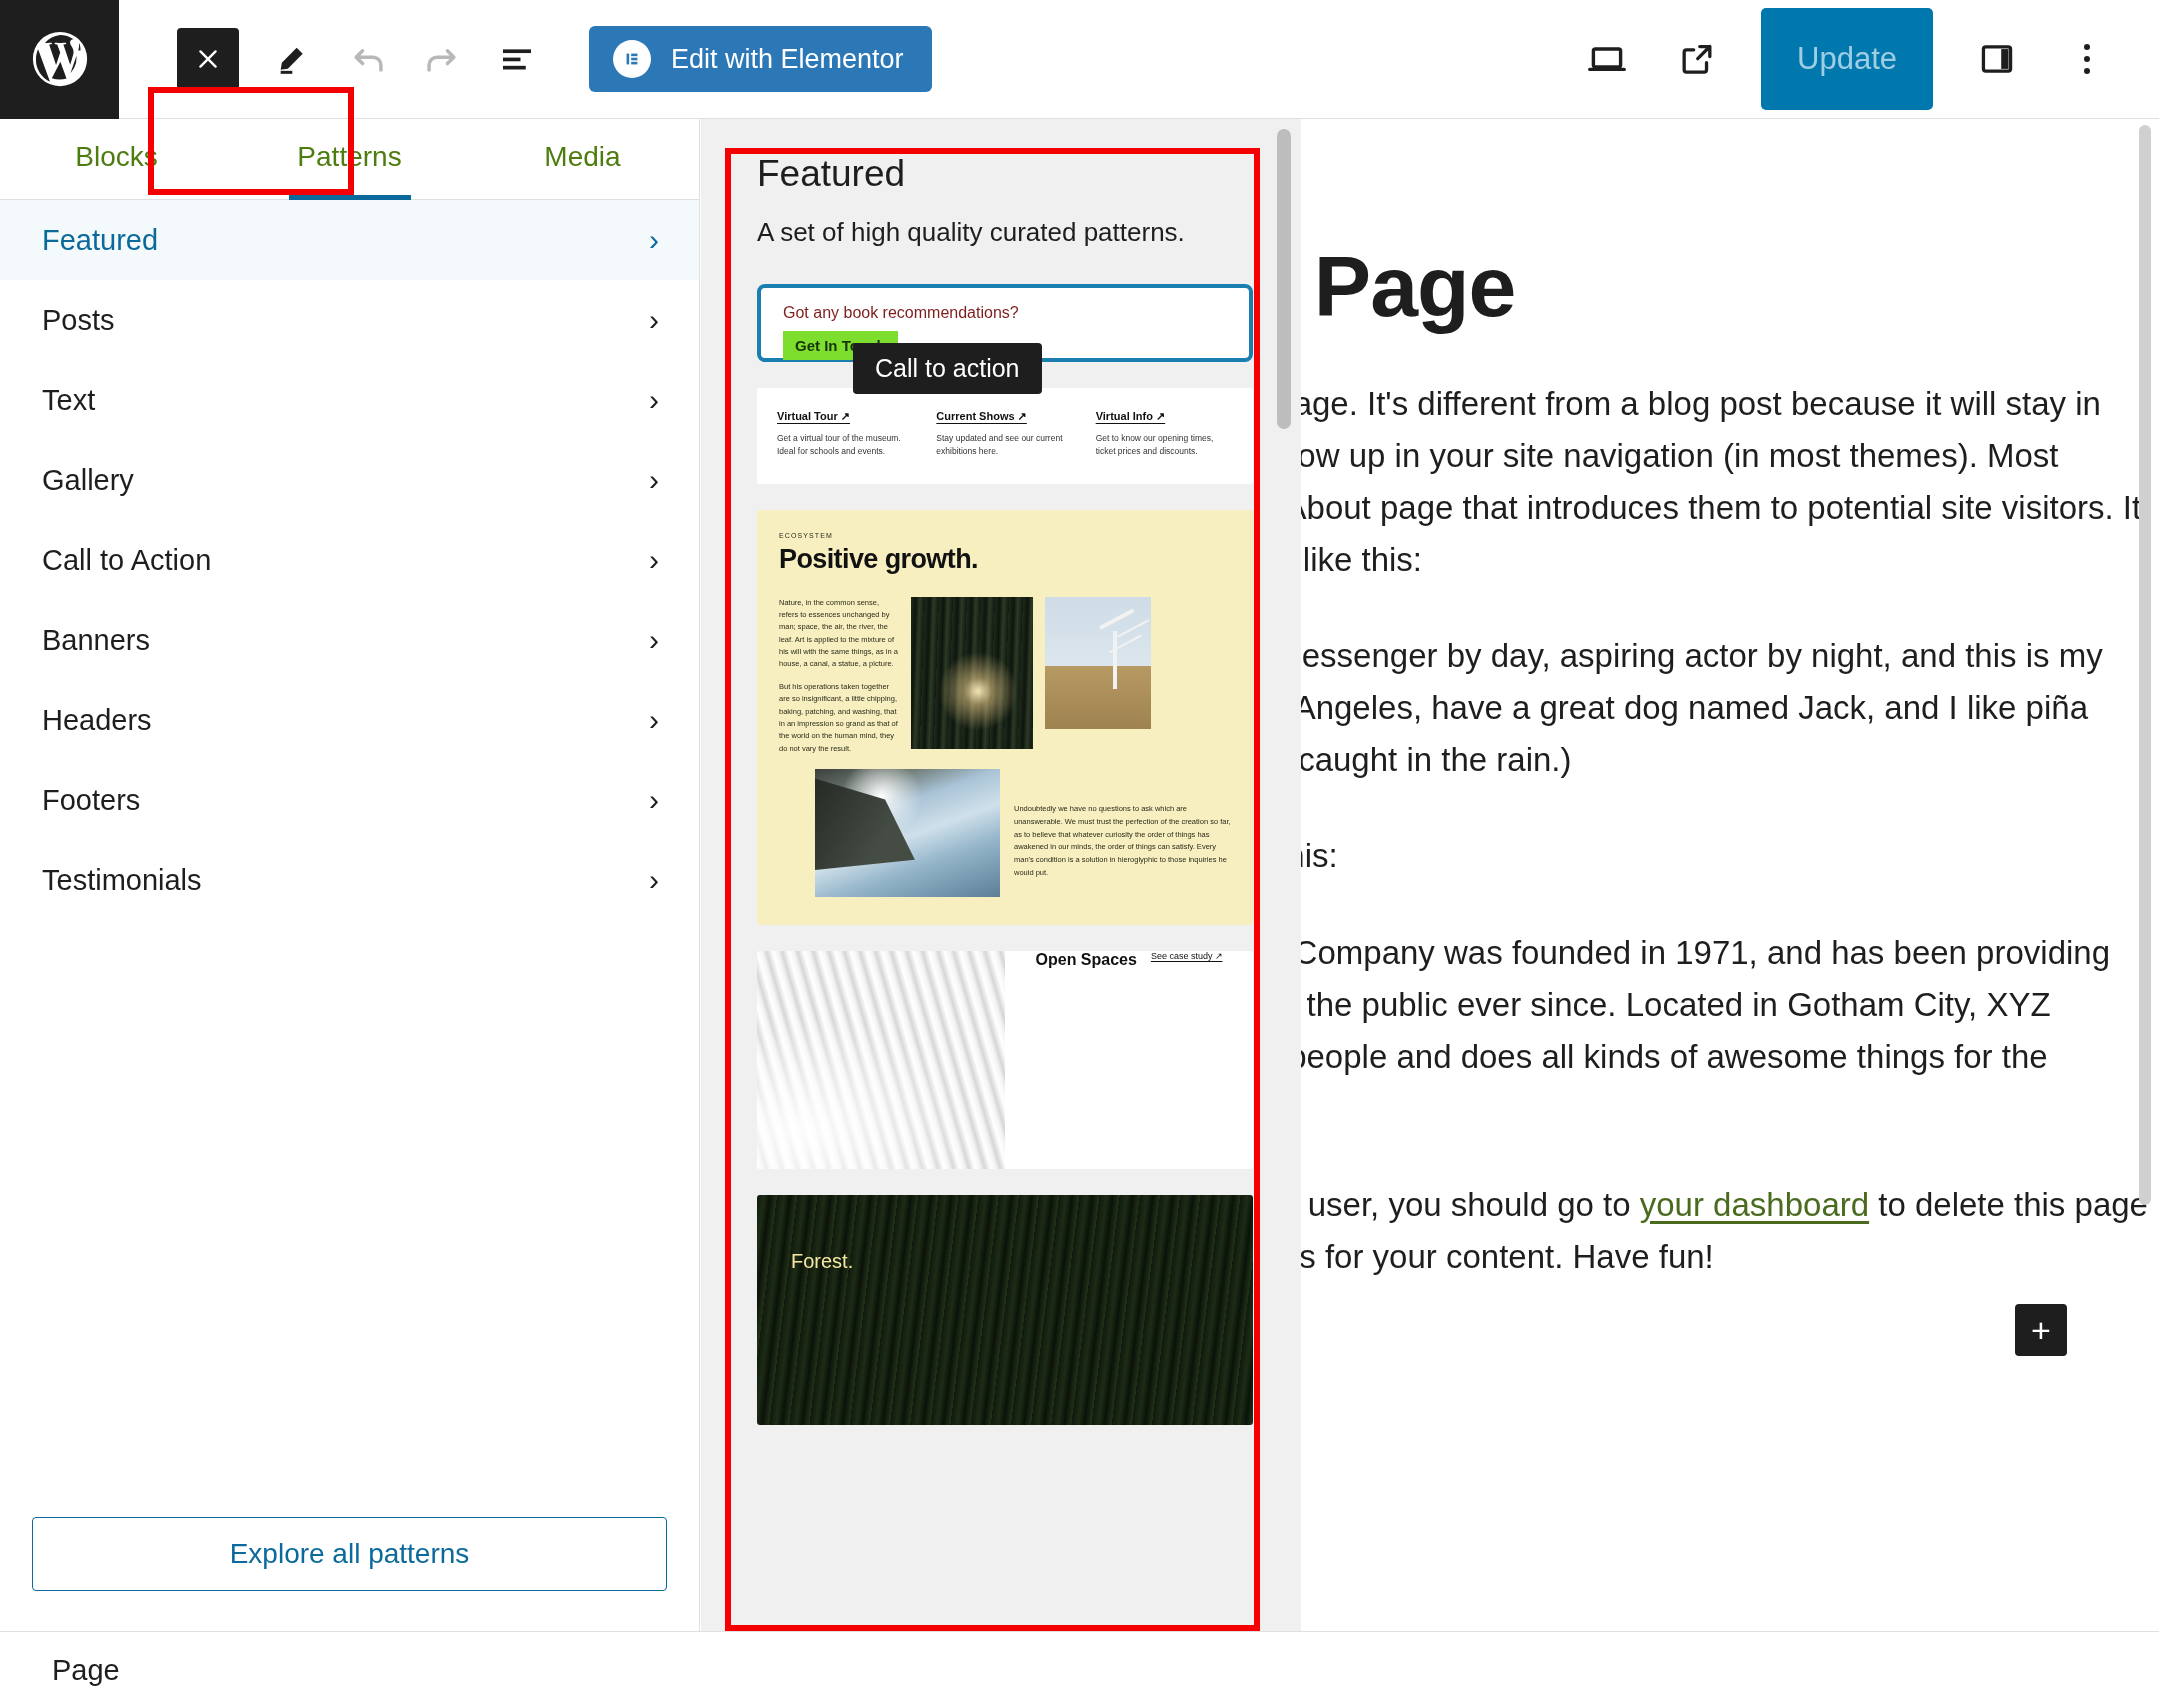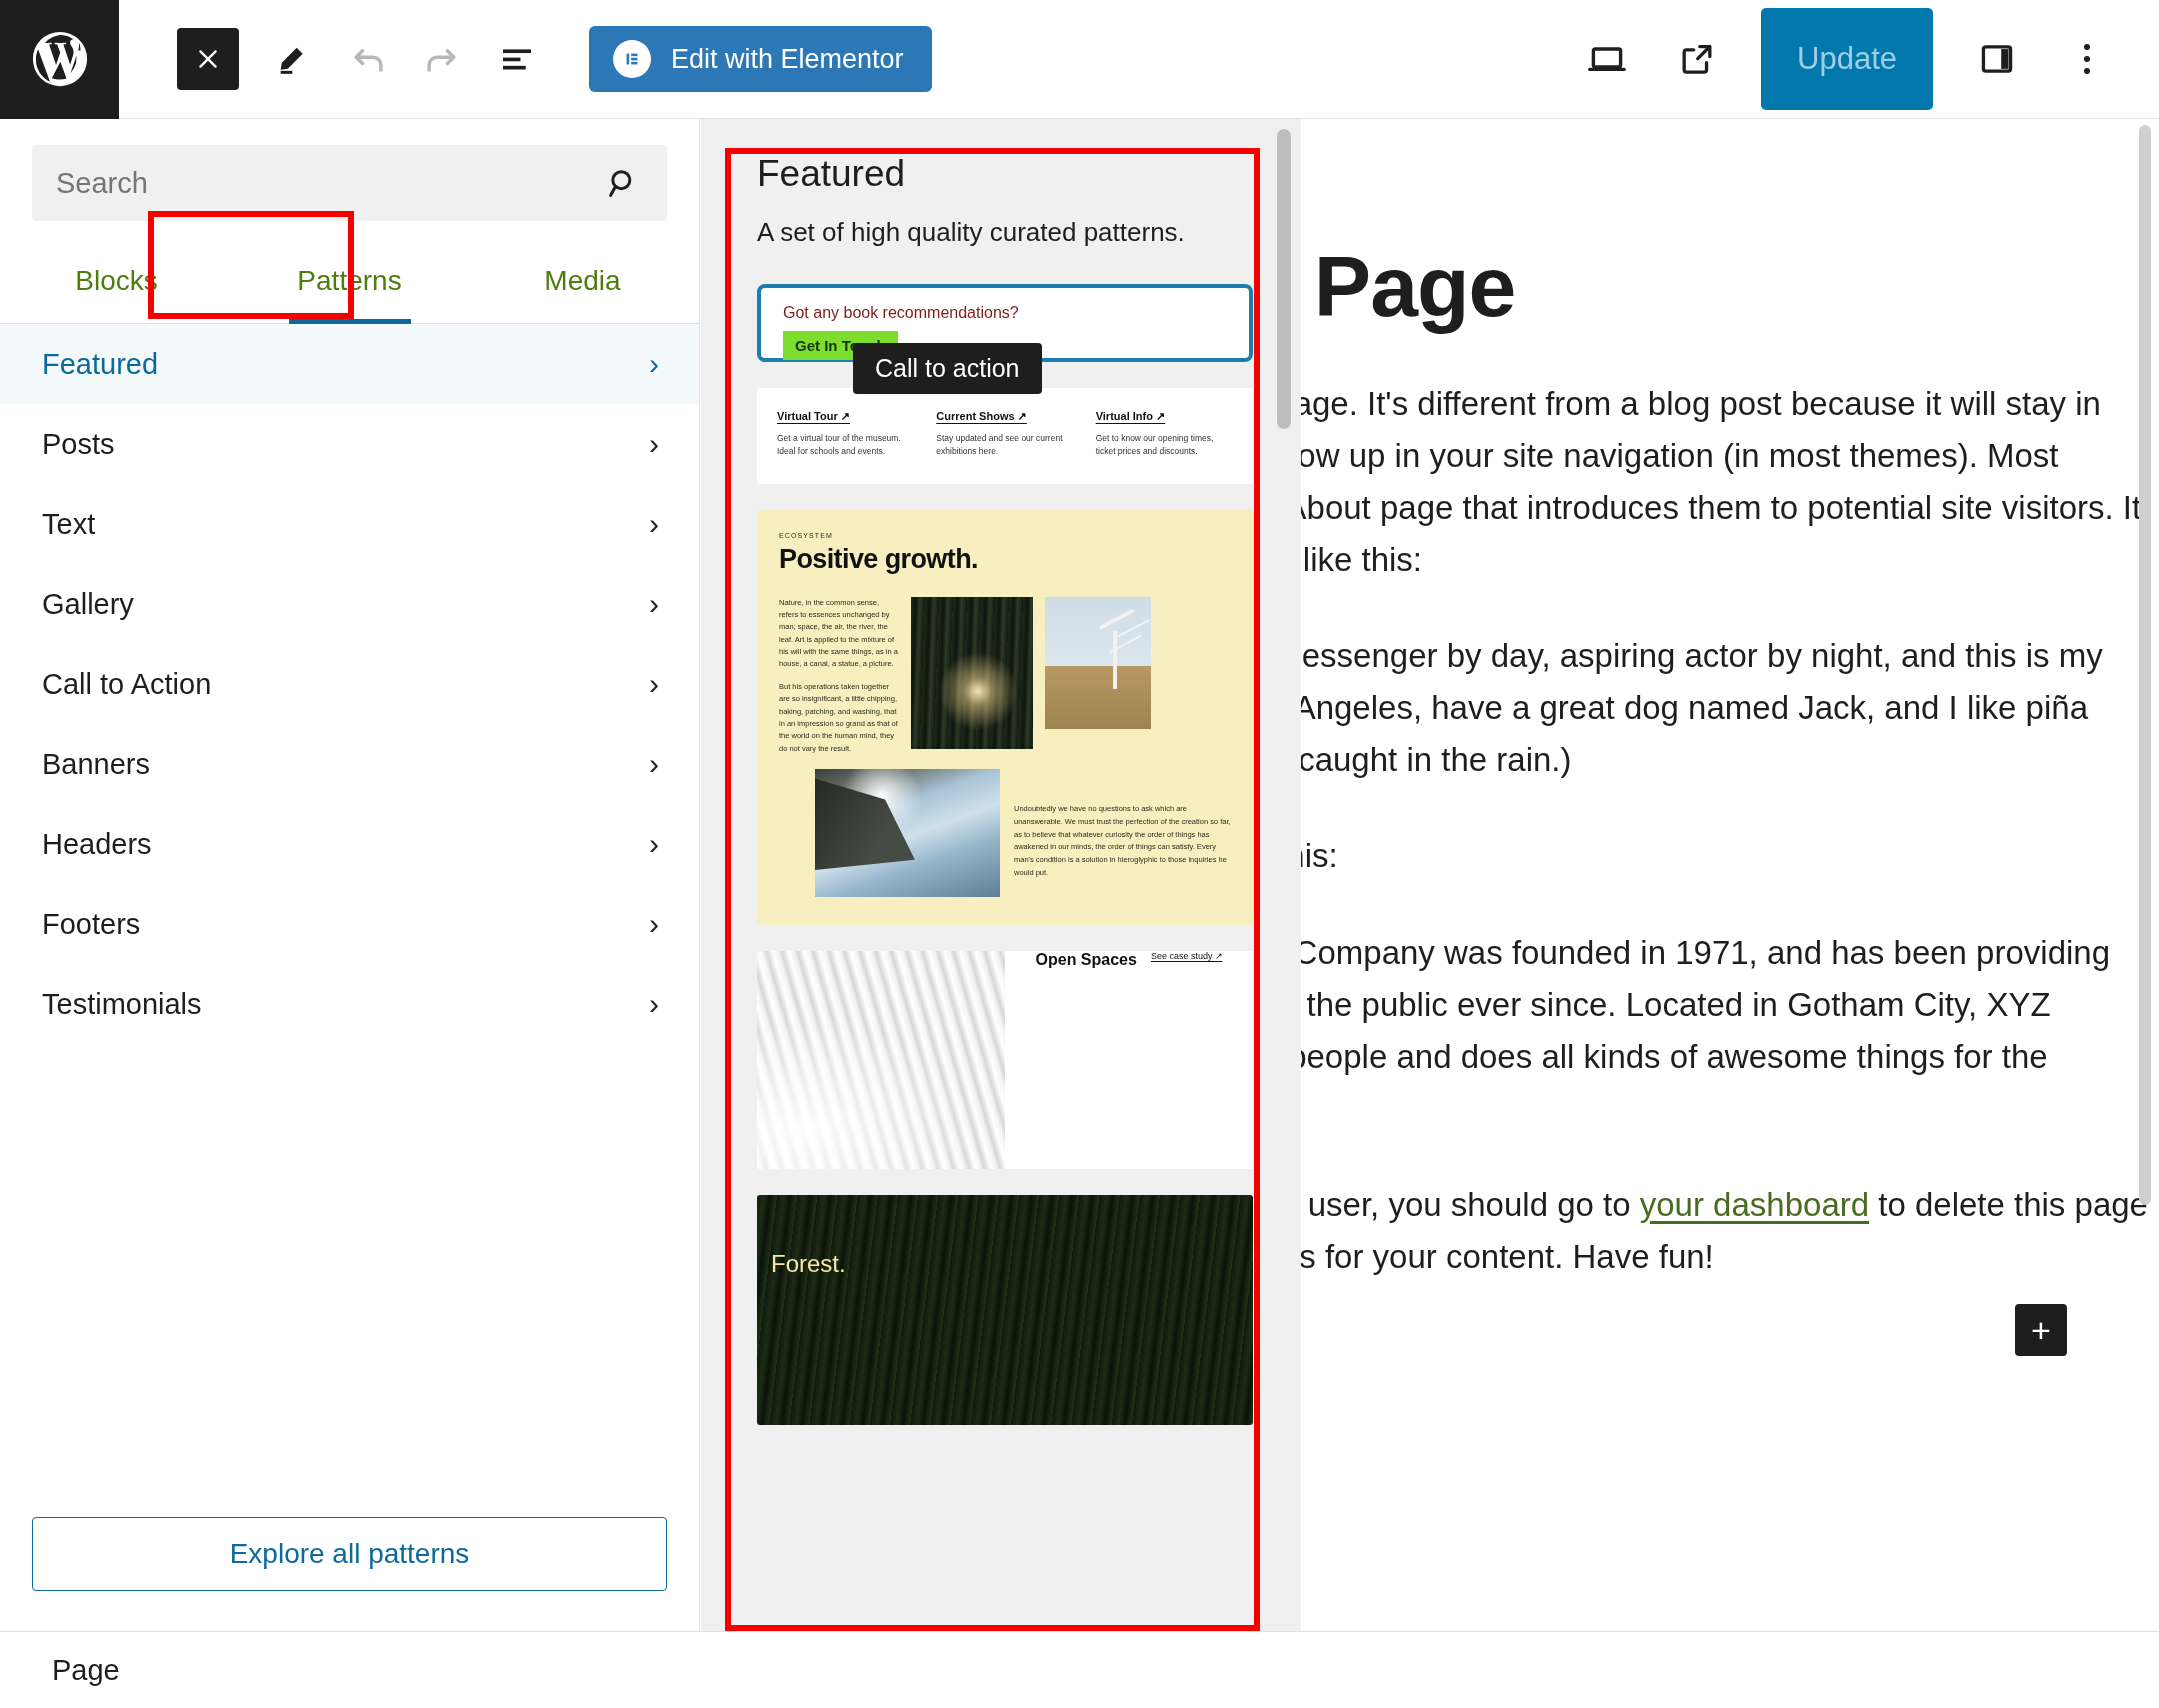--- a/index.html
+++ b/index.html
@@ -221,22 +221,22 @@
   }
 
   
   #pat-forest {
     height: 230px; position: relative; overflow: hidden;
     background:
       repeating-linear-gradient(97deg, #10190d 0px, #1d2c16 7px, #0b1208 13px, #223219 20px),
       linear-gradient(#16210f, #0a0f06);
   }
   #forest-label {
-    position: absolute; left: 14px; top: 55px; color: #f6e8a0;
-    font-size: 24px; font-weight: 400;
+    position: absolute; left: 34px; top: 55px; color: #f6e8a0;
+    font-size: 20px; font-weight: 400;
   }
 
   #pattern-highlight {
     position: absolute; left: 725px; top: 148px; width: 535px; height: 1483px;
     border: 6px solid #f50000; pointer-events: none; z-index: 20;
   }
 
   
   #canvas {
     position: absolute; top: 119px; left: 1301px; right: 0; height: 1512px;
@@ -356,29 +356,20 @@
           <i></i>
             <i></i>
             <i></i>
         </span>
       </div>
     </div>
   </div>
 
   <div id="inserter">
 
-    <div id="search-row">
-      <div id="search-box">
-        <input id="search-input" type="text" placeholder="Search" style="">
-        <svg width="40" height="40" viewBox="0 0 24 24" fill="none">
-          <circle cx="11" cy="10.3" r="5.1" stroke="#1e1e1e" stroke-width="1.8"></circle>
-          <path stroke="#1e1e1e" stroke-width="1.8" stroke-linecap="round" d="M7.4 14.2L4.6 19.4"></path>
-        </svg>
-      </div>
-    </div>
 
     <div id="tabs">
       <button class="tab">Blocks</button>
       <button class="tab active">Patterns</button>
       <button class="tab">Media</button>
       <div id="tab-highlight"></div>
     </div>
 
     <div id="cat-list">
       <button class="cat-item selected">

